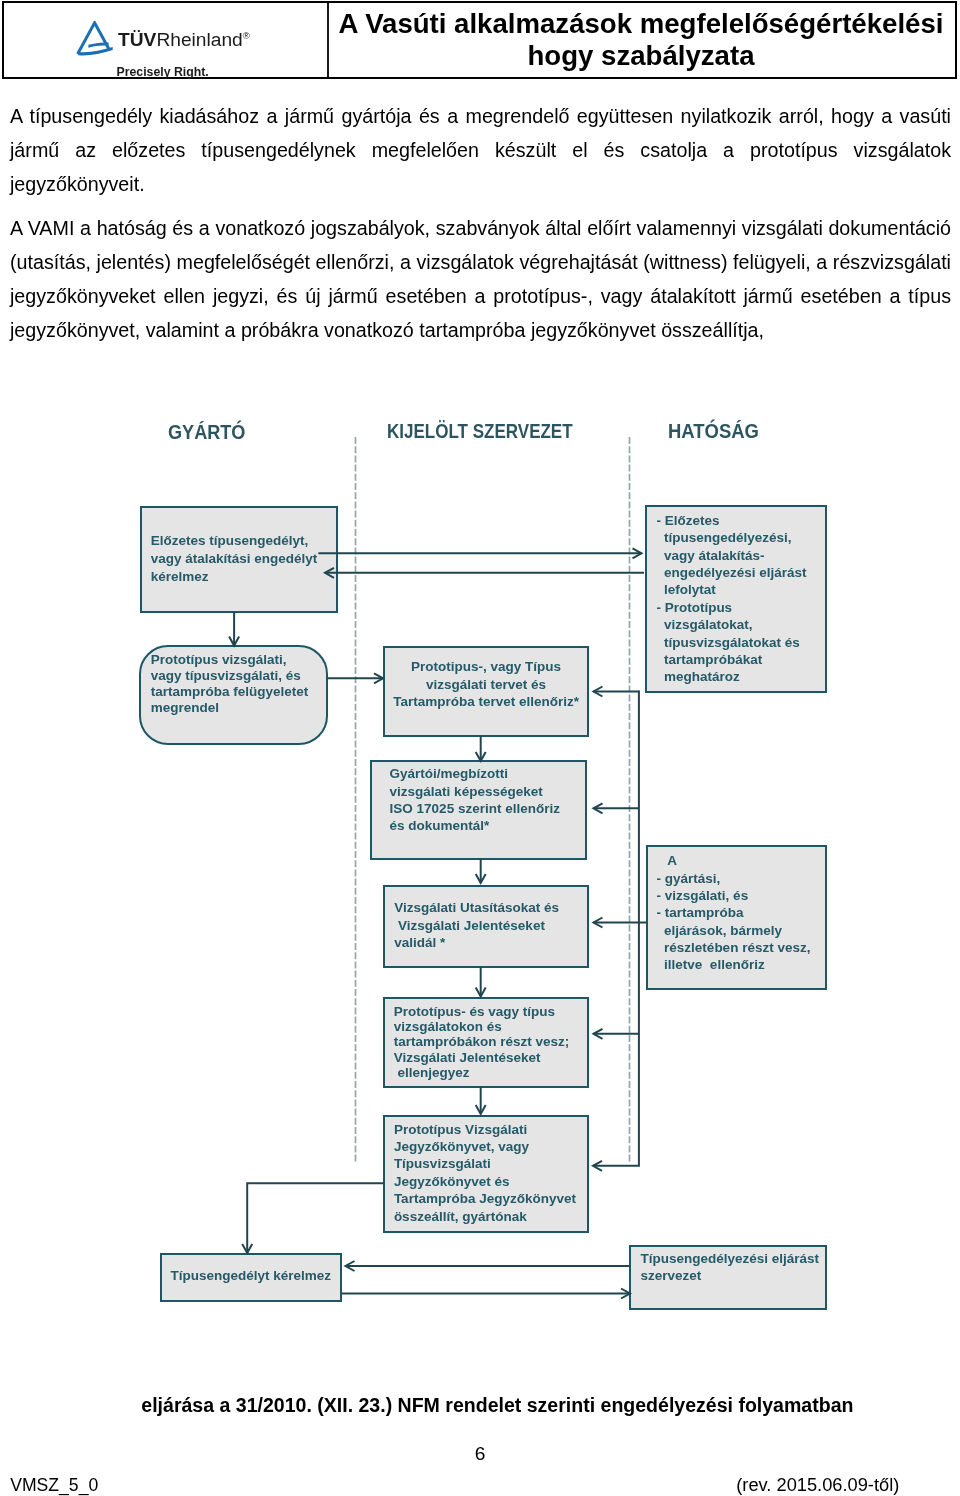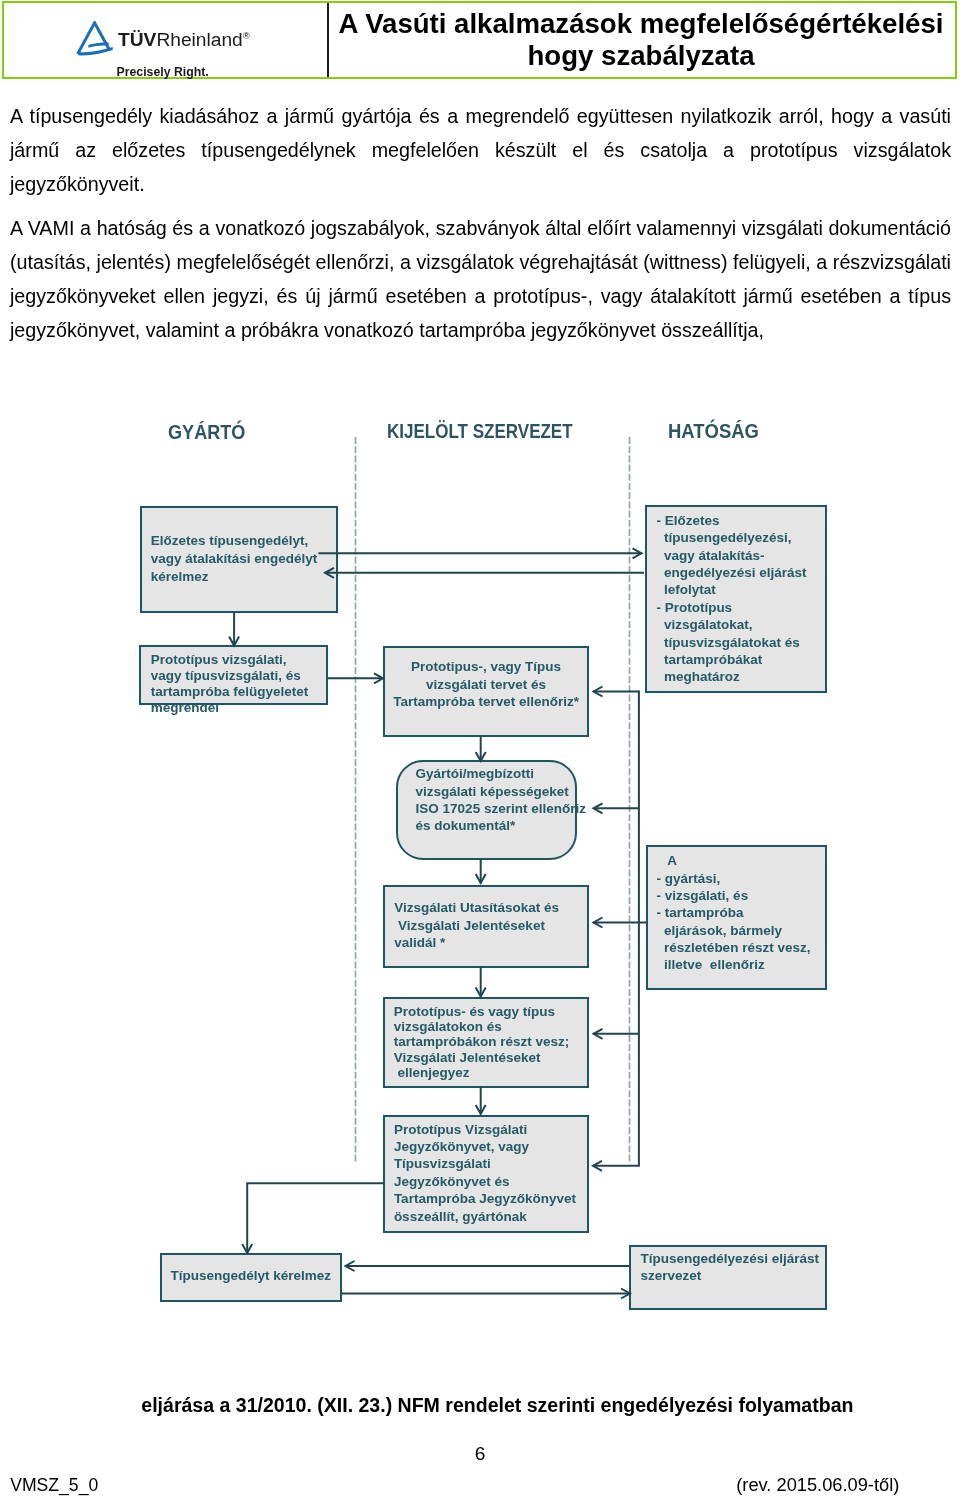--- a/index.html
+++ b/index.html
@@ -1,20 +1,20 @@
 <!DOCTYPE html>
 <html><head>
 <meta charset="utf-8">
 <style>
   html,body{margin:0;padding:0;background:#fff;}
   body{width:960px;height:1496px;font-family:"Liberation Sans",sans-serif;overflow:hidden;}
   .page{position:relative;width:960px;height:1496px;background:#fff;}
 
   
-  .hdr{position:absolute;left:2px;top:0.8px;width:955px;height:78px;border:2px solid #84cc16;box-sizing:border-box;}
+  .hdr{position:absolute;left:2px;top:0.8px;width:955px;height:78px;border:2px solid #000000;box-sizing:border-box;}
   .hdr-div{position:absolute;left:323px;top:0px;width:0;height:74px;border-left:2px solid #1a1a1a;}
   .logo{position:absolute;left:68px;top:18px;width:250px;height:48px;}
   .logo-mark{position:absolute;left:0;top:0;width:46px;height:40px;}
   .logo-brand{position:absolute;left:46px;top:5.5px;font-size:19.2px;font-weight:400;color:#1b1b1b;white-space:nowrap;line-height:19px;}
   .logo-brand b{font-weight:700;}
   .logo-reg{font-size:9.5px;vertical-align:super;font-weight:400;}
   .logo-tag{position:absolute;left:44.5px;top:28.5px;font-size:12.3px;font-weight:700;color:#1b1b1b;white-space:nowrap;line-height:14px;margin-top:16px;}
   .hdr-title{position:absolute;left:322px;top:5px;width:630px;text-align:center;font-size:27.6px;font-weight:700;color:#000;line-height:32px;}
 
   
@@ -102,32 +102,32 @@
     </svg>
     <div class="swimhdr" id="lane0" style="left: 168.3px; top: 422.2px; transform: scaleX(0.883);">GYÁRTÓ</div>
     <div class="swimhdr" id="lane1" style="left: 386.9px; top: 421.3px; transform: scaleX(0.83);">KIJELÖLT SZERVEZET</div>
     <div class="swimhdr" id="lane2" style="left: 668.4px; top: 421.3px; transform: scaleX(0.9);">HATÓSÁG</div>
 
     <div class="fbox" id="box-b1" style="left: 140.1px; top: 506.4px; width: 198.1px; height: 107.1px;">
         <div class="t" style="left: 8.6px; top: 23.8px; line-height: 18px; text-align: left;">Előzetes típusengedélyt,
 vagy átalakítási engedélyt
 kérelmez</div>
       </div>
-    <div class="fbox" id="box-b2" style="left: 139.4px; top: 645px; width: 188.3px; height: 60px;">
+    <div class="fbox" id="box-b2" style="left: 139.4px; top: 645px; width: 188.3px; height: 100px; border-radius: 29px;">
         <div class="t" style="left: 9.4px; top: 4.9px; line-height: 15.9px; text-align: left;">Prototípus vizsgálati,
 vagy típusvizsgálati, és
 tartampróba felügyeletet
 megrendel</div>
       </div>
     <div class="fbox" id="box-b3" style="left: 383.2px; top: 645.8px; width: 205.8px; height: 91.5px;">
         <div class="t" style="left: 0px; top: 10.6px; line-height: 17.4px; text-align: center; width: 201.8px; white-space: normal;">Prototipus-, vagy Típus
 vizsgálati tervet és
 Tartampróba tervet ellenőriz*</div>
       </div>
-    <div class="fbox" id="box-b4" style="left: 396px; top: 759.8px; width: 181px; height: 100px; border-radius: 27px;">
+    <div class="fbox" id="box-b4" style="left: 370px; top: 759.8px; width: 217px; height: 100px;">
         <div class="t" style="left: 17.6px; top: 3.6px; line-height: 17.13px; text-align: left;">Gyártói/megbízotti
 vizsgálati képességeket
 ISO 17025 szerint ellenőriz
 és dokumentál*</div>
       </div>
     <div class="fbox" id="box-b5" style="left: 383.3px; top: 884.9px; width: 206.2px; height: 83.1px;">
         <div class="t" style="left: 9px; top: 12.4px; line-height: 17.3px; text-align: left;">Vizsgálati Utasításokat és
  Vizsgálati Jelentéseket
 validál *</div>
       </div>

